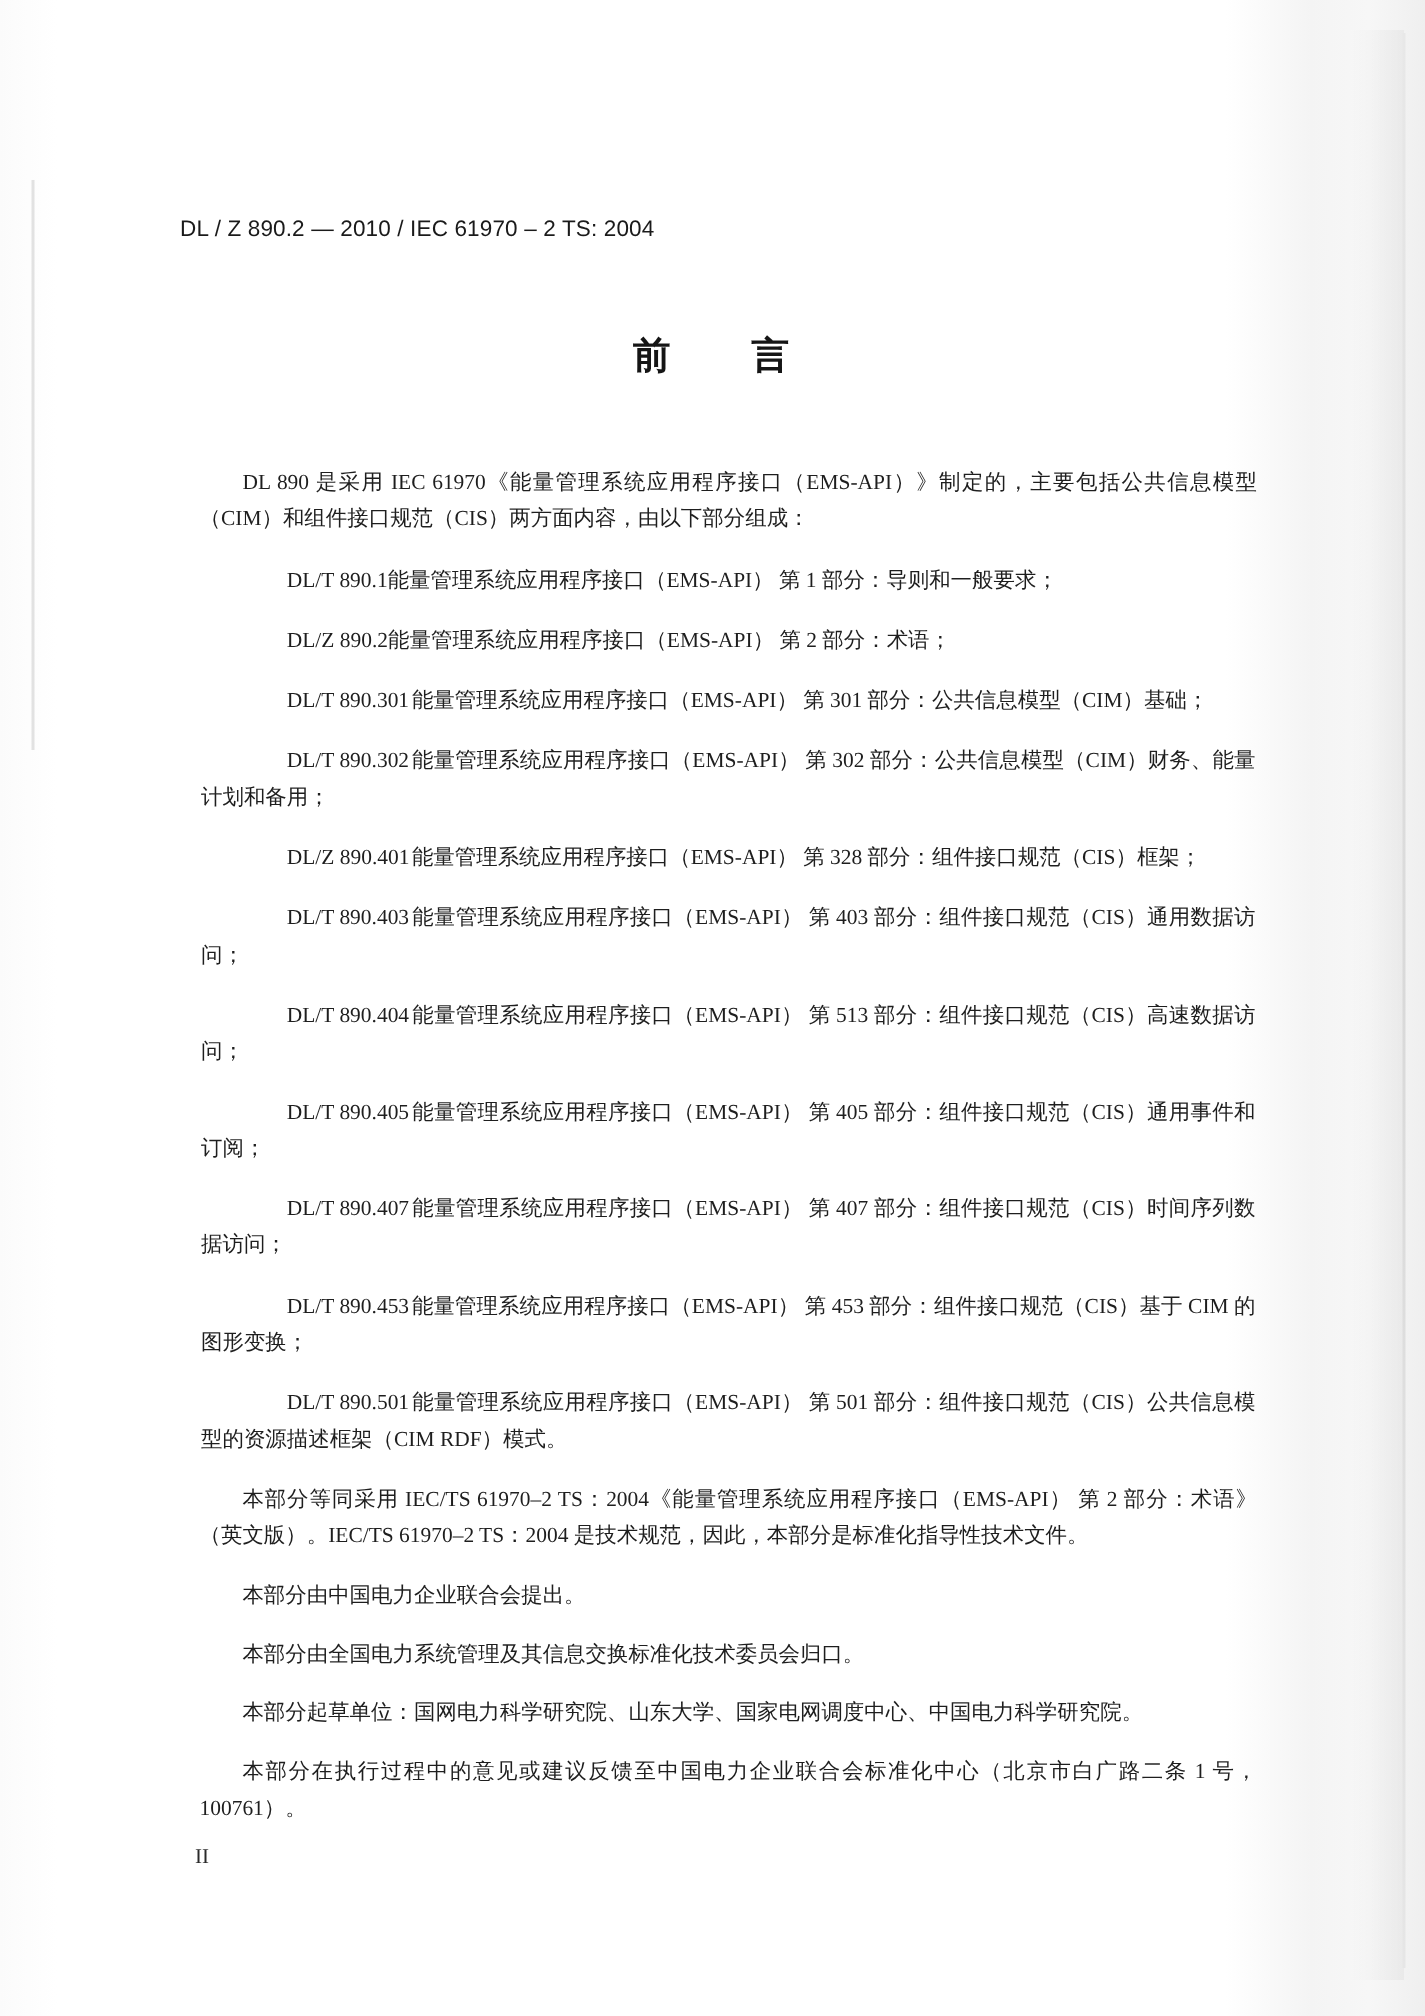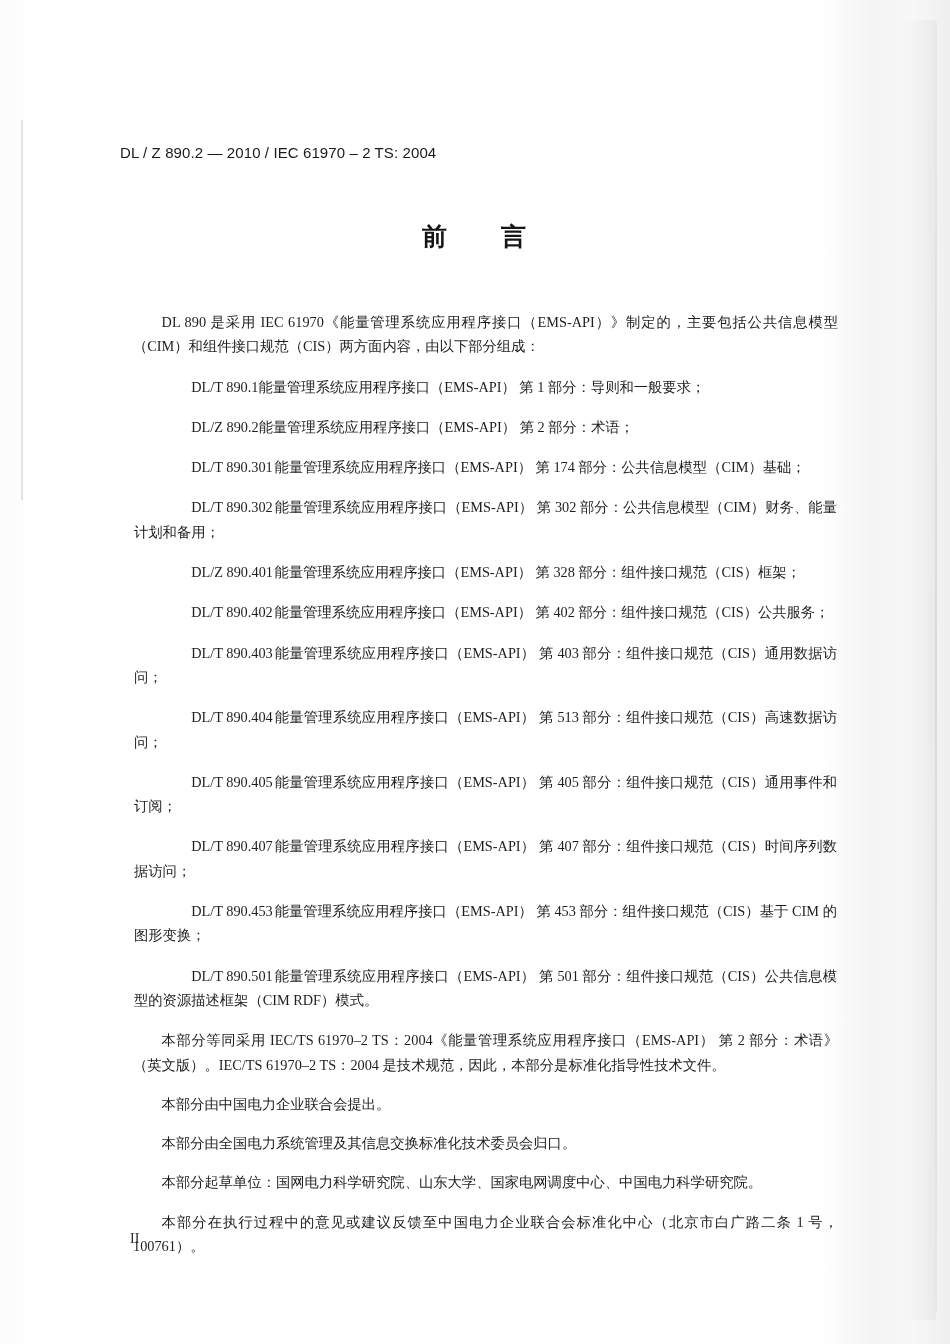--- a/index.html
+++ b/index.html
@@ -98,24 +98,23 @@
 
   <div class="title">
     <span>前</span><span class="gap"></span><span>言</span>
   </div>
 
   <div class="body-text">
     <p class="para">DL 890 是采用 IEC 61970《能量管理系统应用程序接口（EMS-API）》制定的，主要包括公共信息模型（CIM）和组件接口规范（CIS）两方面内容，由以下部分组成：</p>
 
     <p class="std-line"><span class="std-code short">DL/T 890.1</span><span>能量管理系统应用程序接口（EMS-API） 第 1 部分：导则和一般要求；</span></p>
     <p class="std-line"><span class="std-code short">DL/Z 890.2</span><span>能量管理系统应用程序接口（EMS-API） 第 2 部分：术语；</span></p>
-    <p class="std-line"><span class="std-code">DL/T 890.301</span><span>能量管理系统应用程序接口（EMS-API） 第 174 部分：公共信息模型（CIM）基础；</span></p>
+    <p class="std-line"><span class="std-code">DL/T 890.301</span><span>能量管理系统应用程序接口（EMS-API） 第 301 部分：公共信息模型（CIM）基础；</span></p>
     <p class="std-line"><span class="std-code">DL/T 890.302</span><span>能量管理系统应用程序接口（EMS-API） 第 302 部分：公共信息模型（CIM）财务、能量计划和备用；</span></p>
     <p class="std-line"><span class="std-code">DL/Z 890.401</span><span>能量管理系统应用程序接口（EMS-API） 第 328 部分：组件接口规范（CIS）框架；</span></p>
-    <p class="std-line"><span class="std-code">DL/T 890.402</span><span>能量管理系统应用程序接口（EMS-API） 第 402 部分：组件接口规范（CIS）公共服务；</span></p>
     <p class="std-line"><span class="std-code">DL/T 890.403</span><span>能量管理系统应用程序接口（EMS-API） 第 403 部分：组件接口规范（CIS）通用数据访问；</span></p>
     <p class="std-line"><span class="std-code">DL/T 890.404</span><span>能量管理系统应用程序接口（EMS-API） 第 513 部分：组件接口规范（CIS）高速数据访问；</span></p>
     <p class="std-line"><span class="std-code">DL/T 890.405</span><span>能量管理系统应用程序接口（EMS-API） 第 405 部分：组件接口规范（CIS）通用事件和订阅；</span></p>
     <p class="std-line"><span class="std-code">DL/T 890.407</span><span>能量管理系统应用程序接口（EMS-API） 第 407 部分：组件接口规范（CIS）时间序列数据访问；</span></p>
     <p class="std-line"><span class="std-code">DL/T 890.453</span><span>能量管理系统应用程序接口（EMS-API） 第 453 部分：组件接口规范（CIS）基于 CIM 的图形变换；</span></p>
     <p class="std-line"><span class="std-code">DL/T 890.501</span><span>能量管理系统应用程序接口（EMS-API） 第 501 部分：组件接口规范（CIS）公共信息模型的资源描述框架（CIM RDF）模式。</span></p>
 
     <p class="para">本部分等同采用 IEC/TS 61970–2 TS：2004《能量管理系统应用程序接口（EMS-API） 第 2 部分：术语》（英文版）。IEC/TS 61970–2 TS：2004 是技术规范，因此，本部分是标准化指导性技术文件。</p>
     <p class="para">本部分由中国电力企业联合会提出。</p>
     <p class="para">本部分由全国电力系统管理及其信息交换标准化技术委员会归口。</p>

